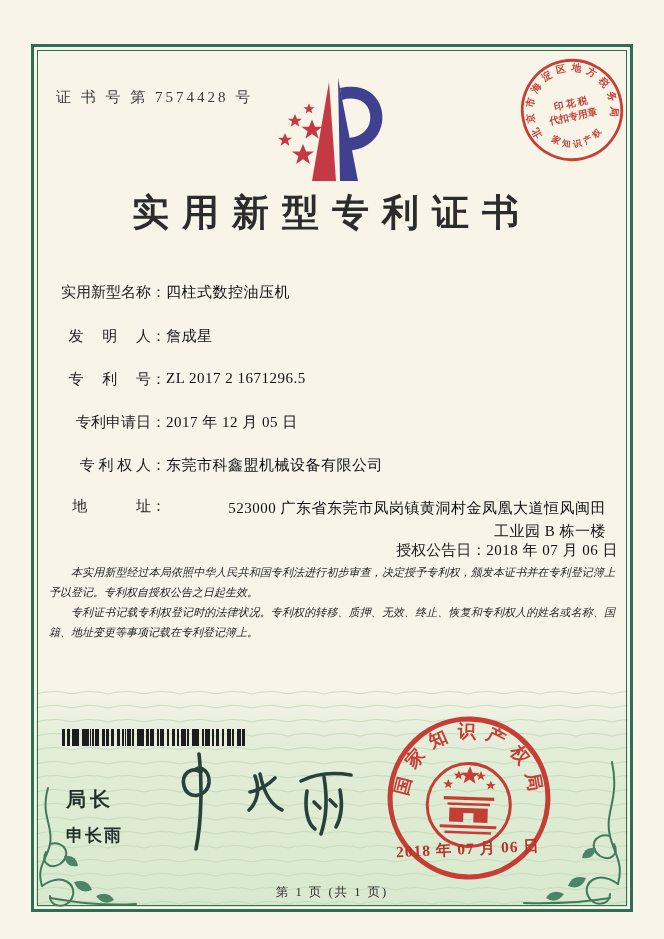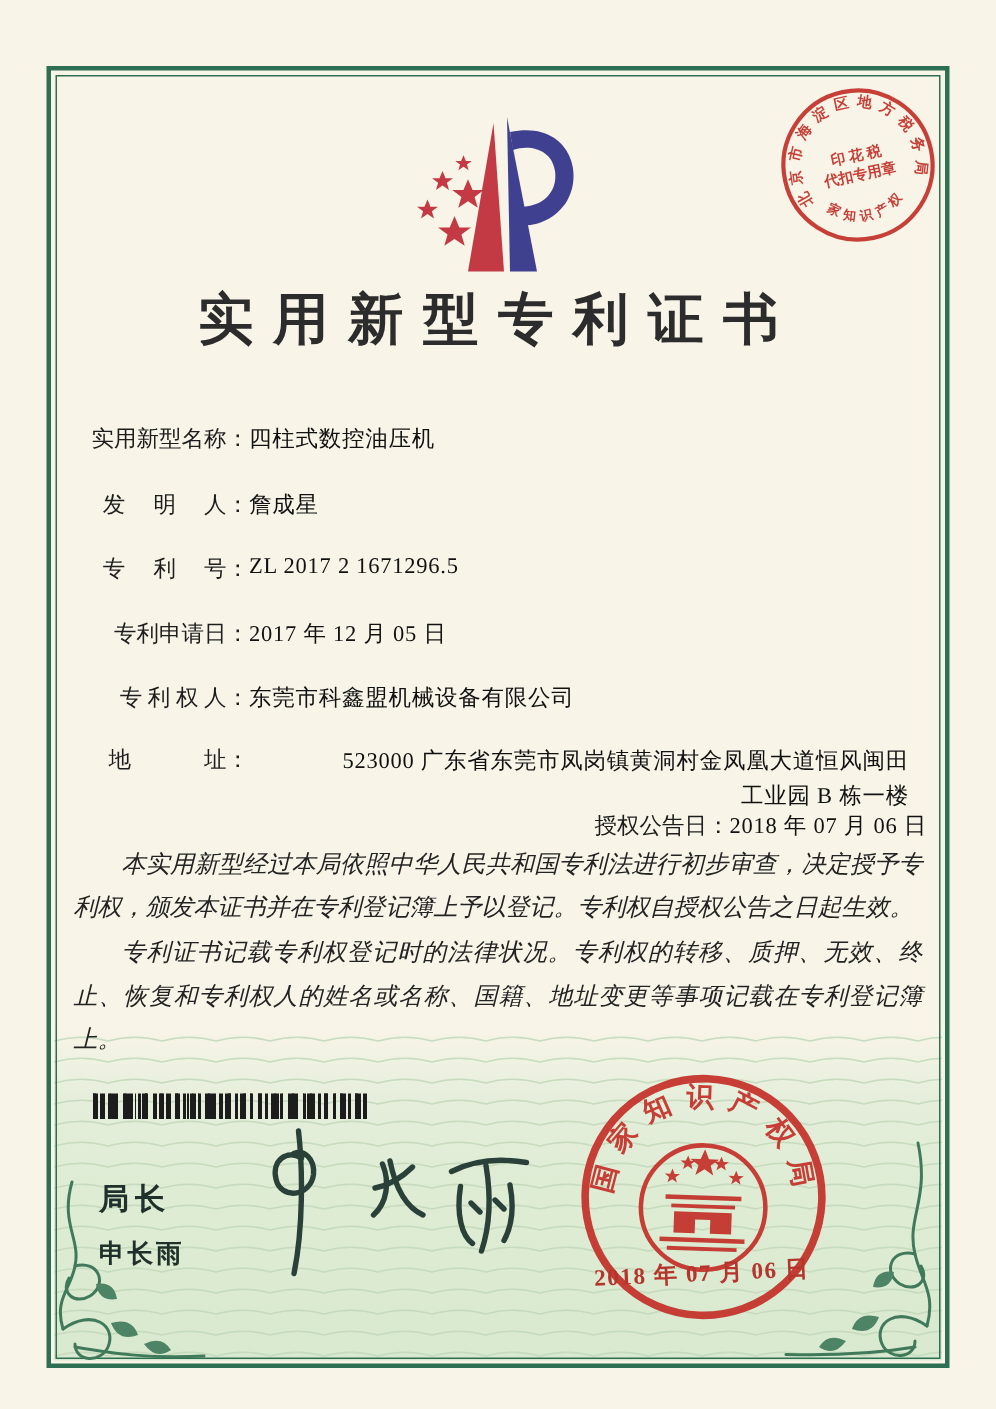--- a/index.html
+++ b/index.html
@@ -31,21 +31,21 @@
     font-size:37px; font-weight:bold; letter-spacing:13px; 
     color:#2c2c2c; z-index:3; font-family:"DejaVu Serif","Liberation Serif",serif; }
 
   .fields { position:absolute; left:58px; top:276px; width:560px; font-size:15px; z-index:3; }
   .frow { position:absolute; left:0; white-space:nowrap;text-align:right; }
   .flabel { display:inline-block; width:108px; color:#1d1d1d; vertical-align:top; }
   .fvalue { color:#111; letter-spacing:.5px; }
   .addr-val { display:inline-block; white-space:normal; width:440px; line-height:1.55; vertical-align:top; }
   .frow-right { position:absolute; left:295px; top:0; }
 
-  .body-text { position:absolute; left:49px; top:562px; width:566px; font-size:16px;
+  .body-text { position:absolute; left:49px; top:562px; width:566px; font-size:11px;
     line-height:1.83; text-align:justify; font-style:italic; color:#232323; z-index:3; }
   .body-text p { text-indent:2em; }
 
   .barcode { position:absolute; left:62px; top:729px; width:183px; height:17px; z-index:3;
     background:
       repeating-linear-gradient(90deg,#1c1c1c 0 2px,transparent 2px 5px),
       repeating-linear-gradient(90deg,#1c1c1c 0 1px,transparent 1px 7px),
       repeating-linear-gradient(90deg,#1c1c1c 0 3px,transparent 3px 11px);
   }
 
@@ -96,20 +96,21 @@
         <path d="M0 190 q18 -5 36 0 q18 -5 36 0 q18 -5 36 0 q18 -5 36 0 q18 -5 36 0 q18 -5 36 0 q18 -5 36 0 q18 -5 36 0 q18 -5 36 0 q18 -5 36 0 q18 -5 36 0 q18 -5 36 0 q18 -5 36 0 q18 -5 36 0 q18 -5 36 0 q18 -5 36 0 q18 -5 36 0"></path>
         <path d="M0 204 q18 -5 36 0 q18 -5 36 0 q18 -5 36 0 q18 -5 36 0 q18 -5 36 0 q18 -5 36 0 q18 -5 36 0 q18 -5 36 0 q18 -5 36 0 q18 -5 36 0 q18 -5 36 0 q18 -5 36 0 q18 -5 36 0 q18 -5 36 0 q18 -5 36 0 q18 -5 36 0 q18 -5 36 0"></path>
         <path d="M0 218 q18 -5 36 0 q18 -5 36 0 q18 -5 36 0 q18 -5 36 0 q18 -5 36 0 q18 -5 36 0 q18 -5 36 0 q18 -5 36 0 q18 -5 36 0 q18 -5 36 0 q18 -5 36 0 q18 -5 36 0 q18 -5 36 0 q18 -5 36 0 q18 -5 36 0 q18 -5 36 0 q18 -5 36 0"></path>
       </svg>
   </div>
 
   <div class="border-outer" data-name="page-border">
     <div class="border-inner" data-name="page-border-inner"></div>
   </div>
 
+  <div class="cert-no" data-name="certificate-number">证 书 号 第 7574428 号</div>
 
   <svg class="logo" width="122" height="112" viewBox="0 0 122 112" data-name="cnipa-logo-icon">
     <g fill="#c43a44">
       <path transform="translate(39,33) scale(0.55)" d="M0,-10 L2.9,-3.1 10,-3.1 4.2,1.2 6.2,8.1 0,3.9 -6.2,8.1 -4.2,1.2 -10,-3.1 -2.9,-3.1 Z"></path>
       <path transform="translate(25,45) scale(0.7)" d="M0,-10 L2.9,-3.1 10,-3.1 4.2,1.2 6.2,8.1 0,3.9 -6.2,8.1 -4.2,1.2 -10,-3.1 -2.9,-3.1 Z"></path>
       <path transform="translate(42,54) scale(1.05)" d="M0,-10 L2.9,-3.1 10,-3.1 4.2,1.2 6.2,8.1 0,3.9 -6.2,8.1 -4.2,1.2 -10,-3.1 -2.9,-3.1 Z"></path>
       <path transform="translate(15,64) scale(0.7)" d="M0,-10 L2.9,-3.1 10,-3.1 4.2,1.2 6.2,8.1 0,3.9 -6.2,8.1 -4.2,1.2 -10,-3.1 -2.9,-3.1 Z"></path>
       <path transform="translate(33,79) scale(1.1)" d="M0,-10 L2.9,-3.1 10,-3.1 4.2,1.2 6.2,8.1 0,3.9 -6.2,8.1 -4.2,1.2 -10,-3.1 -2.9,-3.1 Z"></path>
       <polygon points="59,6 66,105 42,105"></polygon>
     </g>
@@ -222,14 +223,15 @@
   <svg class="ornament orn-right" width="118" height="148" viewBox="0 0 118 148" data-name="corner-ornament-right-icon">
     <path d="M14,2 C6,40 22,52 16,76 C12,94 2,102 8,124"></path>
     <path d="M16,76 c16,-4 22,12 10,20 c-10,6 -20,-2 -14,-12"></path>
     <path d="M8,124 c20,-14 36,-2 30,12 c-5,11 -22,10 -22,-2"></path>
     <path d="M16,138 c24,4 48,6 86,5"></path>
     <path class="leaf" d="M30,88 q12,-2 14,10 q-12,2 -14,-10 Z"></path>
     <path class="leaf" d="M40,118 q14,-4 18,8 q-13,5 -18,-8 Z"></path>
     <path class="leaf" d="M62,134 q12,-6 18,4 q-10,7 -18,-4 Z"></path>
   </svg>
 
+  <div class="footer" data-name="page-number">第 1 页 (共 1 页)</div>
 
 </div>
 
 </body></html>

